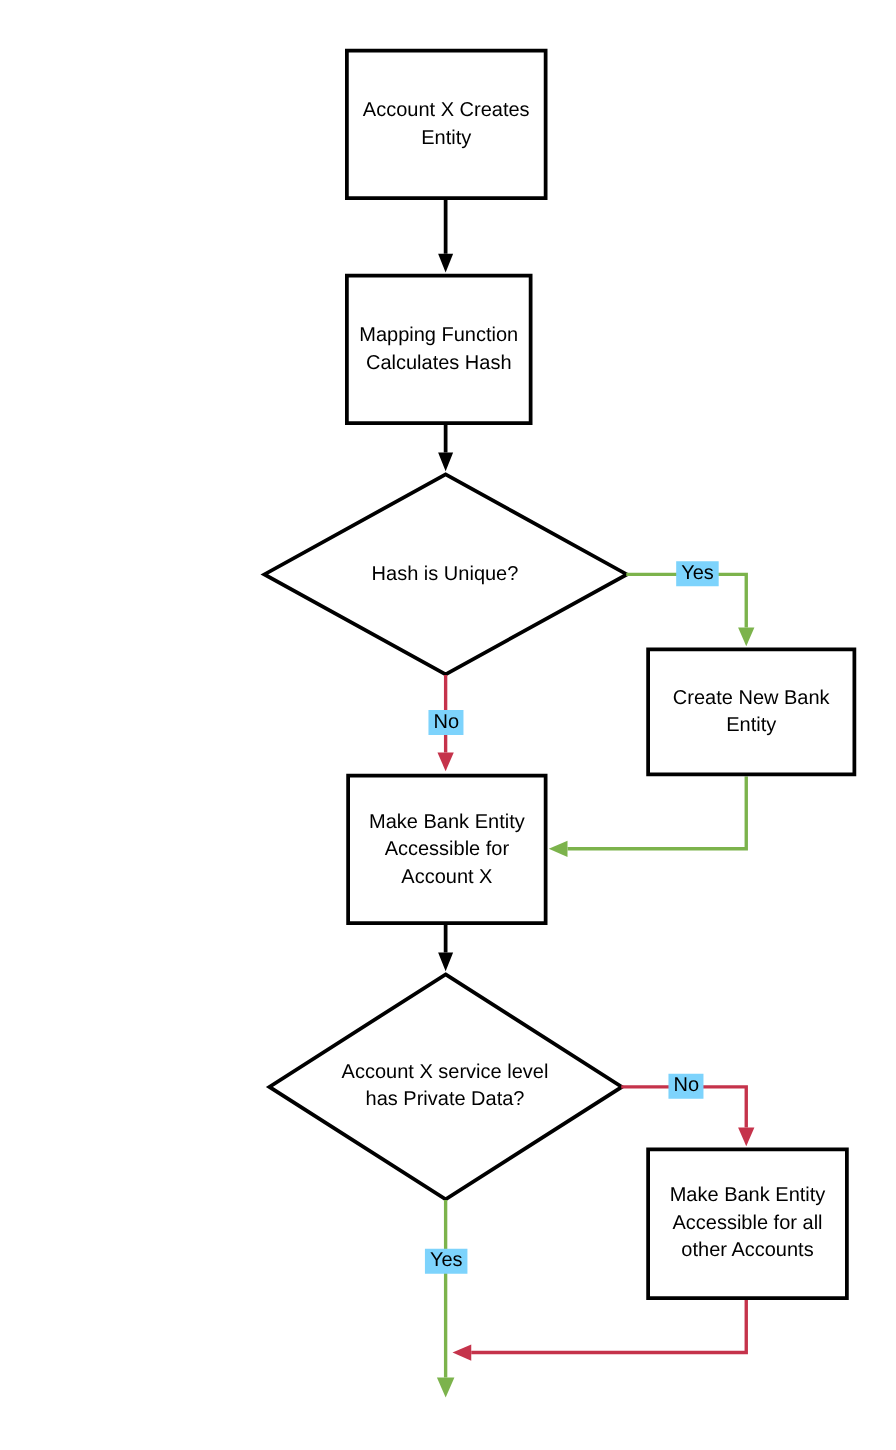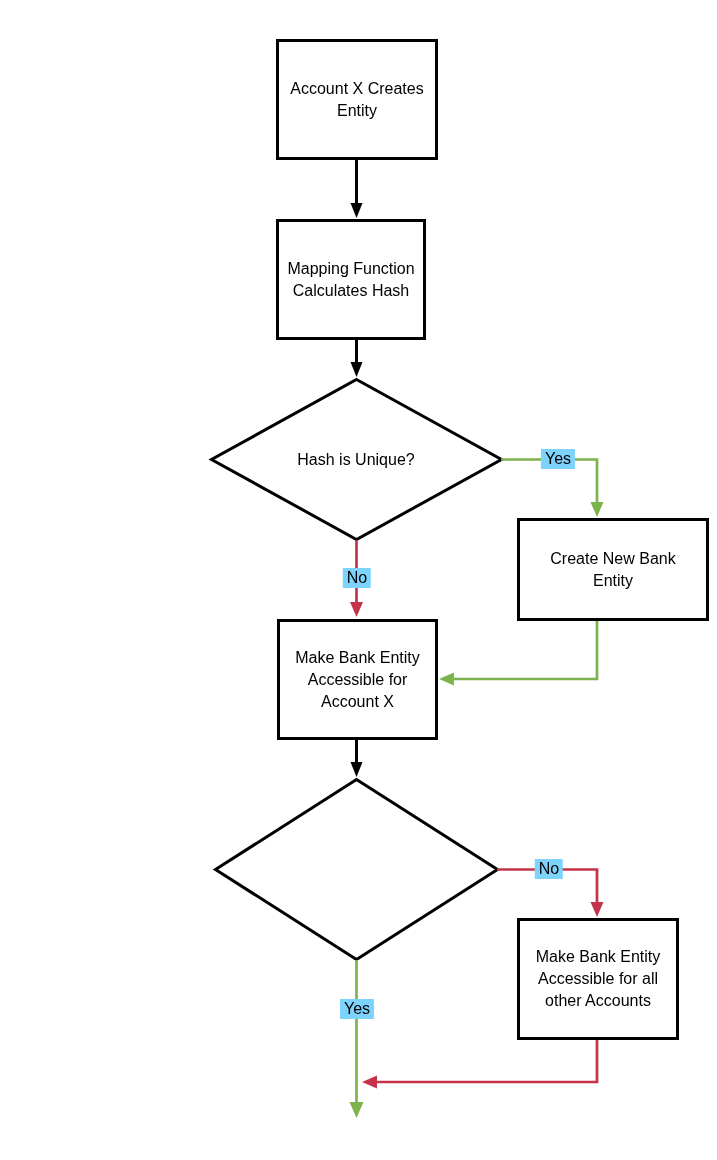--- a/index.html
+++ b/index.html
@@ -78,33 +78,35 @@
       <polygon points="362,1082 377,1075.5 377,1088.5" fill="#C5334B"></polygon>
     </g>
   </svg>
 
   <div class="node" style="left:276px; top:39px; width:162px; height:121px;">Account X Creates
 Entity</div>
 
   <div class="node" style="left:276px; top:219px; width:150px; height:121px;">Mapping Function
 Calculates Hash</div>
 
-  <div class="node" style="left:517px; top:518px; width:192px; height:103px;">Create New Bank
+  <div class="node" style="left:517px; top:518px; width:168px; height:103px;">Create New Bank
 Entity</div>
 
   <div class="node" style="left:277px; top:619px; width:161px; height:121px;">Make Bank Entity
 Accessible for
 Account X</div>
 
   <div class="node" style="left:517px; top:918px; width:162px; height:122px;">Make Bank Entity
 Accessible for all
 other Accounts</div>
 
   <div class="diamond-label" style="left:356px; top:460px;text-align:center;">Hash is Unique?</div>
 
+  <div class="diamond-label" style="left:356px; top:869px;">Account X service level
+has Private Data?</div>
 
   <div class="edge-label" style="left:558px; top:459px;">Yes</div>
 
   <div class="edge-label" style="left:357px; top:578px;">No</div>
 
   <div class="edge-label" style="left:549px; top:869px;">No</div>
 
   <div class="edge-label" style="left:357px; top:1009px;">Yes</div>
 
 </div>

